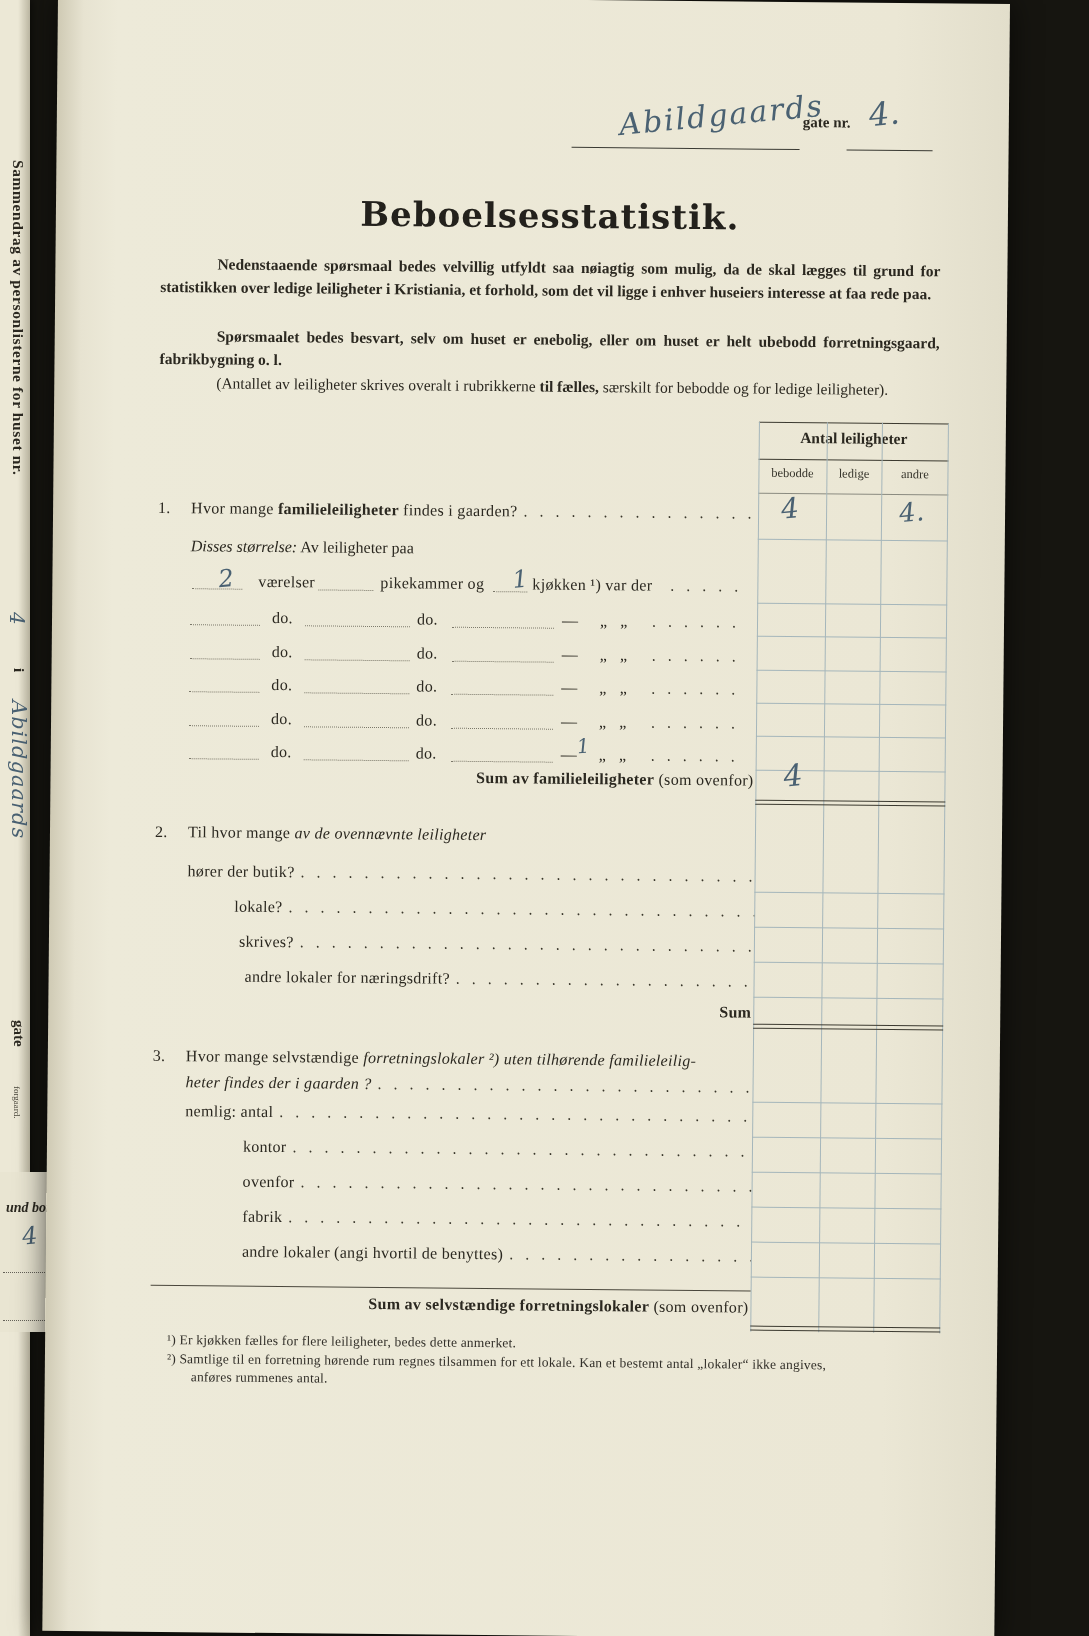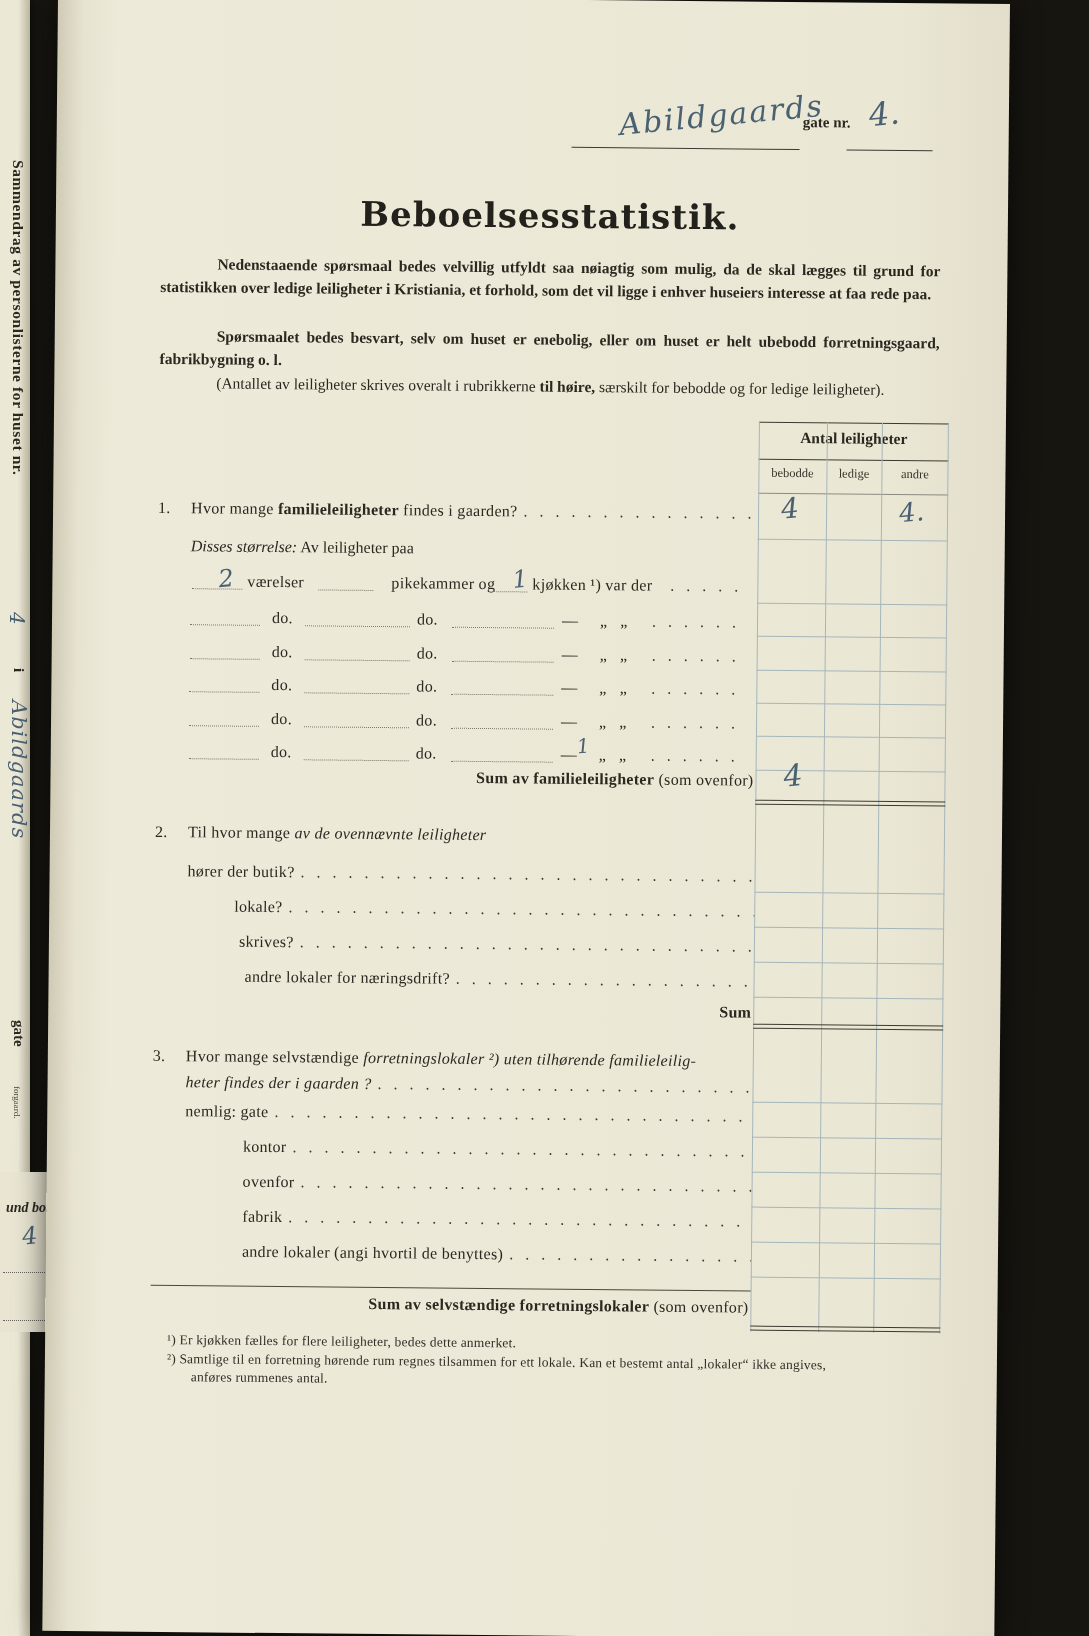--- a/index.html
+++ b/index.html
@@ -71,21 +71,21 @@
   <div class="abs hw" style="left:562px;top:96px;font-size:30px;letter-spacing:2px">Abildgaards</div>
   <i class="uline" style="left:515px;top:147px;width:228px"></i>
   <span class="abs b" style="left:746px;top:112px;font-size:15px">gate nr.</span>
   <div class="abs hw" style="left:812px;top:92px;font-size:32px">4.</div>
   <i class="uline" style="left:790px;top:147px;width:86px"></i>
 
   <div class="title">Beboelsesstatistik.</div>
 
   <div class="para bold" style="top:256px">Nedenstaaende spørsmaal bedes velvillig utfyldt saa nøiagtig som mulig, da de skal lægges til grund for statistikken over ledige leiligheter i Kristiania, et forhold, som det vil ligge i enhver huseiers interesse at faa rede paa.</div>
   <div class="para bold" style="top:328px">Spørsmaalet bedes besvart, selv om huset er enebolig, eller om huset er helt ubebodd forretningsgaard, fabrikbygning o. l.</div>
-  <div class="para" style="top:376px;line-height:22px"><span>(Antallet av leiligheter skrives overalt i rubrikkerne </span><span class="b">til høire,</span><span> særskilt for bebodde og for ledige leiligheter).</span></div>
+  <div class="para" style="top:376px;line-height:22px"><span>(Antallet av leiligheter skrives overalt i rubrikkerne </span><span class="b">til fælles,</span><span> særskilt for bebodde og for ledige leiligheter).</span></div>
 
   <div class="table">
     <i class="hl-dark" style="top:0"></i>
     <div class="t-head">Antal leiligheter</div>
     <i class="hl-dark" style="top:37px"></i>
     <div class="t-cols">
       <span style="width:68px">bebodde</span><span style="width:55px">ledige</span><span style="width:67px">andre</span>
     </div>
     <i class="hl" style="top:71px;border-top-color:#8b8b80"></i>
 
@@ -124,23 +124,23 @@
     <span class="qnum">1.</span><span>Hvor mange </span><span class="b">familieleiligheter</span><span> findes i gaarden?</span><span class="leader">. . . . . . . . . . . . . . . . . . . . . . . . . . . . . . . . . . . . . . . . . . . . . . . . . . . . . . . . . . . .</span>
   </div>
   <div class="abs hw" style="left:728px;top:490px;font-size:28px">4</div>
   <div class="abs hw" style="left:846px;top:494px;font-size:26px">4.</div>
 
   <div class="abs" style="left:138px;top:541px;font-size:16px"><span class="it">Disses størrelse:</span><span>  Av leiligheter paa</span></div>
 
   <div class="srow" style="top:576px;left:138px;width:567px">
     <i class="dl" style="left:2px;width:50px"></i>
     <span class="s hw" style="left:28px;top:-8px;font-size:24px">2</span>
-    <span class="s" style="left:57px">værelser</span>
+    <span class="s" style="left:68px">værelser</span>
     <i class="dl" style="left:128px;width:55px"></i>
-    <span class="s" style="left:201px">pikekammer og</span>
+    <span class="s" style="left:190px">pikekammer og</span>
     <i class="dl" style="left:303px;width:34px"></i>
     <span class="s hw" style="left:322px;top:-10px;font-size:24px">1</span>
     <span class="s" style="left:342px">kjøkken ¹) var der</span>
     <span class="s dots" style="left:480px;width:86px">. . . . .</span>
   </div>
 
   <div class="srow" style="top:612px;left:138px;width:567px">
     <i class="dl" style="left:0;width:70px"></i>
     <span class="s" style="left:82px">do.</span>
     <i class="dl" style="left:115px;width:105px"></i>
@@ -203,21 +203,21 @@
   <div class="qrow" style="top:936px;left:190px;width:515px"><span>skrives?</span><span class="leader">. . . . . . . . . . . . . . . . . . . . . . . . . . . . . . . . . . . . . . . . . . . . . . . . . . . . . . . . . . . .</span></div>
   <div class="qrow" style="top:971px;left:196px;width:509px"><span>andre lokaler for næringsdrift?</span><span class="leader">. . . . . . . . . . . . . . . . . . . . . . . . . . . . . . . . . . . . . . . . . . . . . . . . . . . . . . . . . . . .</span></div>
   <div class="sumline b" style="top:1002px;left:400px;width:303px;text-align:right">Sum</div>
 
   <div class="qrow" style="top:1051px;left:105px;width:600px">
     <span class="qnum">3.</span><span>Hvor mange selvstændige </span><span class="it">forretningslokaler ²) uten tilhørende familieleilig-</span>
   </div>
   <div class="qrow" style="top:1077px;left:138px;width:567px">
     <span class="it">heter findes der i gaarden ?</span><span class="leader">. . . . . . . . . . . . . . . . . . . . . . . . . . . . . . . . . . . . . . . . . . . . . . . . . . . . . . . . . . . .</span>
   </div>
-  <div class="qrow" style="top:1106px;left:138px;width:567px"><span>nemlig: gate</span><span class="leader">. . . . . . . . . . . . . . . . . . . . . . . . . . . . . . . . . . . . . . . . . . . . . . . . . . . . . . . . . . . .</span></div>
+  <div class="qrow" style="top:1106px;left:138px;width:567px"><span>nemlig: antal</span><span class="leader">. . . . . . . . . . . . . . . . . . . . . . . . . . . . . . . . . . . . . . . . . . . . . . . . . . . . . . . . . . . .</span></div>
   <div class="qrow" style="top:1141px;left:196px;width:509px"><span>kontor</span><span class="leader">. . . . . . . . . . . . . . . . . . . . . . . . . . . . . . . . . . . . . . . . . . . . . . . . . . . . . . . . . . . .</span></div>
   <div class="qrow" style="top:1176px;left:196px;width:509px"><span>ovenfor</span><span class="leader">. . . . . . . . . . . . . . . . . . . . . . . . . . . . . . . . . . . . . . . . . . . . . . . . . . . . . . . . . . . .</span></div>
   <div class="qrow" style="top:1211px;left:196px;width:509px"><span>fabrik</span><span class="leader">. . . . . . . . . . . . . . . . . . . . . . . . . . . . . . . . . . . . . . . . . . . . . . . . . . . . . . . . . . . .</span></div>
   <div class="qrow" style="top:1246px;left:196px;width:509px"><span>andre lokaler (angi hvortil de benyttes)</span><span class="leader">. . . . . . . . . . . . . . . . . . . . . . . . . . . . . . . . . . . . . . . . . . . . . . . . . . . . . . . . . . . .</span></div>
 
   <i class="abs" style="left:105px;top:1289px;width:600px;border-top:1.2px solid #4a473c"></i>
 
   <div class="sumline" style="top:1297px;left:240px;width:463px;text-align:right"><span class="b">Sum av selvstændige forretningslokaler</span><span> (som ovenfor)</span></div>
 
   <div class="fn" style="left:122px;top:1336px">¹)  Er kjøkken fælles for flere leiligheter, bedes dette anmerket.</div>

